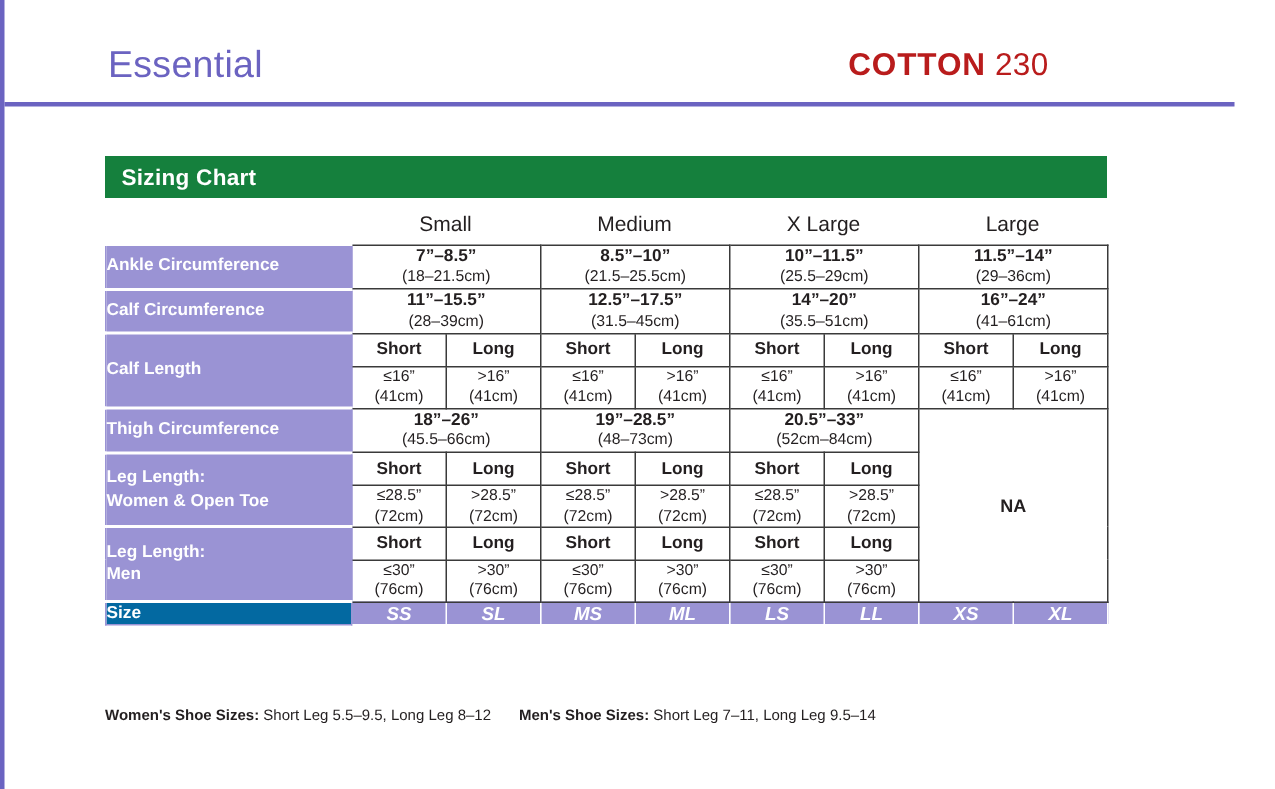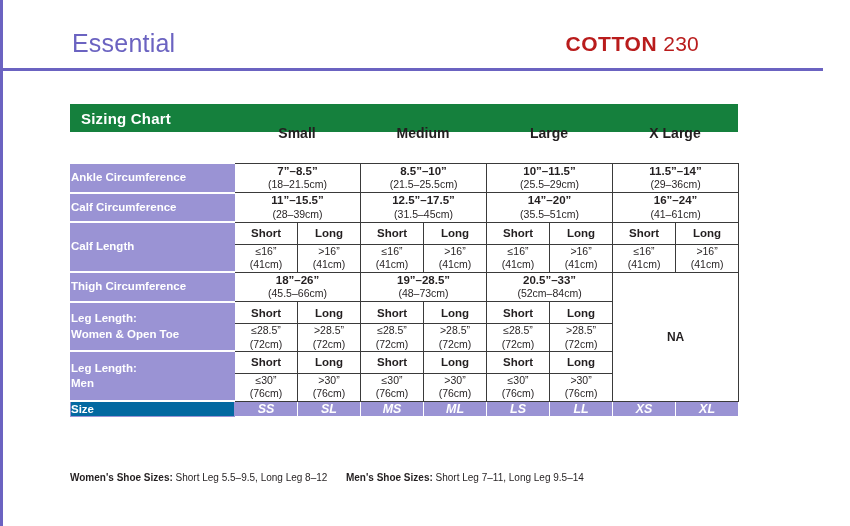--- a/index.html
+++ b/index.html
@@ -39,22 +39,22 @@
   .chart-wrap { position: absolute; left: 70px; top: 104px; width: 668px; }
   .sizing-banner {
     height: 28px; background: #15803d; color: #fff;
     font-size: 15px; font-weight: 700; letter-spacing: .2px;
     display: flex; align-items: center; padding-left: 11px;
   }
   .group-head-row { display: flex; height: 30px; align-items: flex-end; }
   .group-head-spacer { width: 164px; flex: 0 0 164px; }
   .group-head {
     flex: 1 1 0; text-align: center;
-    font-size: 14px; font-weight: 700; color: #231f20;
-    padding-bottom: 21px;
+    font-size: 14px; font-weight: 400; color: #231f20;
+    padding-bottom: 5px;
   }
   table.sizes { border-collapse: collapse; width: 668px; table-layout: fixed; }
   table.sizes td, table.sizes th {
     border: 1px solid #3a3a3a; padding: 0; vertical-align: middle;
   }
   .lbl {
     background: #9a93d4; color: #ffffff;
     font-size: 11.5px; font-weight: 700; line-height: 1.35;
     text-align: left; padding: 6px 0 6px 11px;
     width: 164px; border-color: #9a93d4 !important;
@@ -116,22 +116,22 @@
 <div class="chart-wrap">
 
   <div class="sizing-banner">
     <span>Sizing Chart</span>
   </div>
 
   <div class="group-head-row">
     <div class="group-head-spacer"></div>
     <div class="group-head">Small</div>
     <div class="group-head">Medium</div>
+    <div class="group-head">X Large</div>
     <div class="group-head">Large</div>
-    <div class="group-head">X Large</div>
   </div>
 
   <table class="sizes">
     <colgroup>
       <col style="width:164px">
       <col style="width:63px">
         <col style="width:63px">
       <col style="width:63px">
         <col style="width:63px">
       <col style="width:63px">

